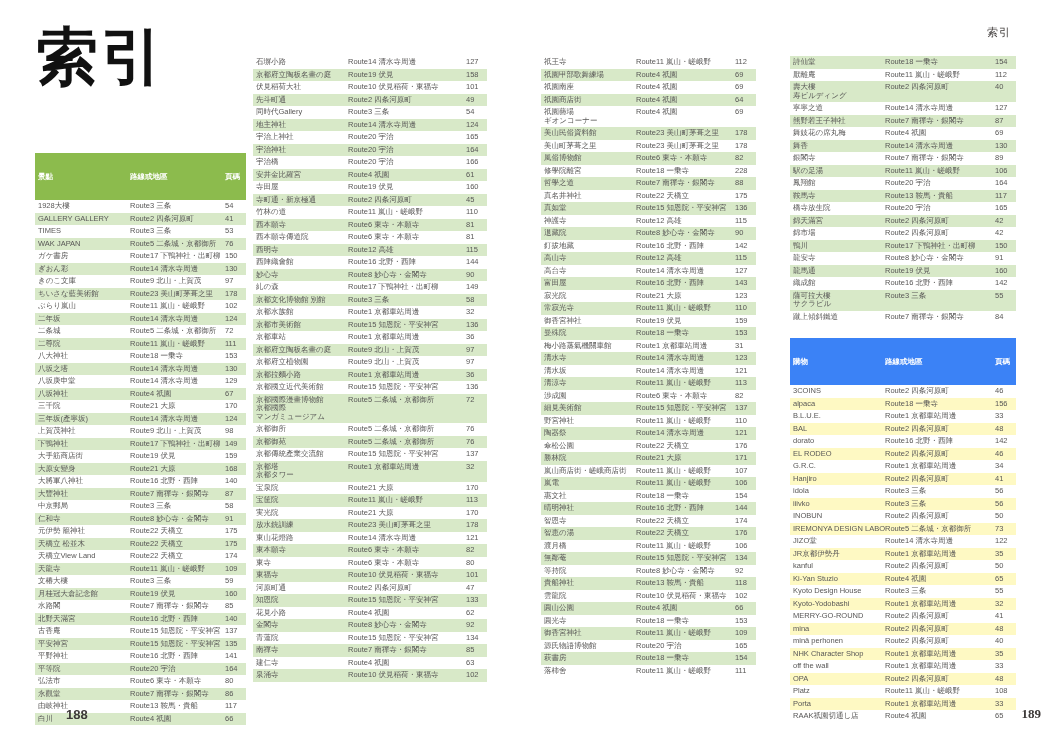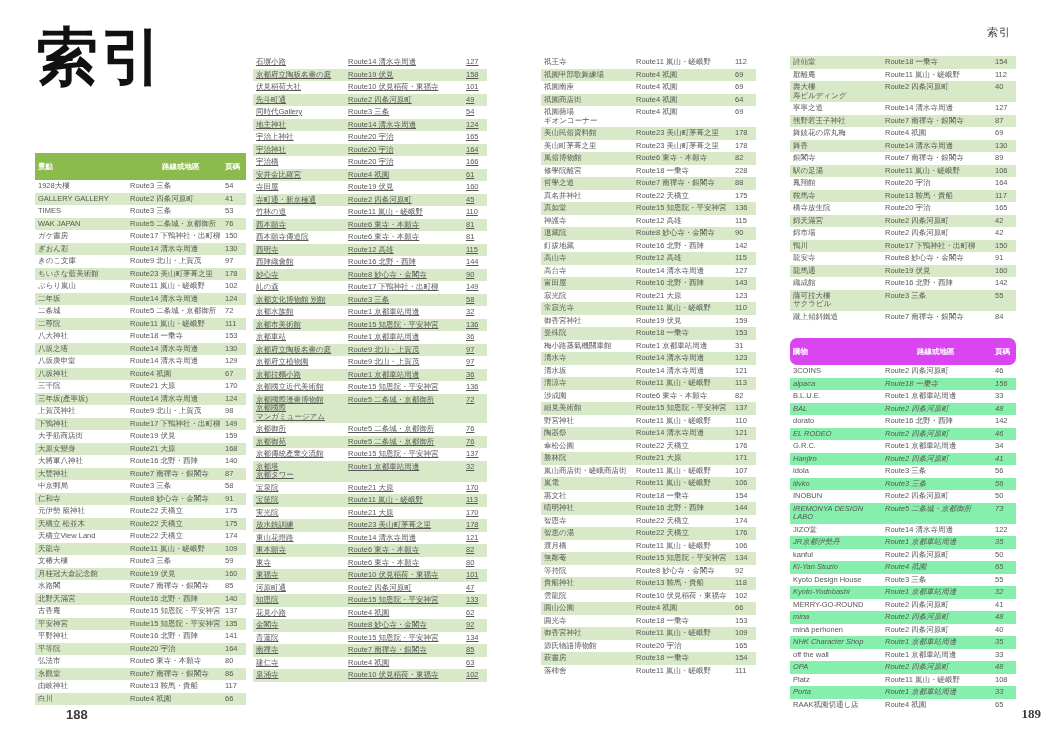--- a/index.html
+++ b/index.html
@@ -11,38 +11,38 @@
   .big-title{
     position:absolute;left:36px;top:26px;font-family:"Liberation Serif","DejaVu Serif",serif;
     font-size:62px;font-weight:bold;color:#111;letter-spacing:3px;line-height:1;
   }
   .corner-title{position:absolute;top:25px;right:46px;font-size:11px;color:#3e3a39;letter-spacing:1px;}
   .pagenum{position:absolute;bottom:28px;font-size:13px;font-weight:bold;color:#3e3a39;}
   .pagenum.left{left:18px;margin-left:48px;}
   .pagenum.right{right:16px;font-family:Liberation Serif, serif;}
   .col{position:absolute;}
   #col1{left:35px;top:153px;width:211px;}
-  #col2{left:253px;top:56px;width:234px;text-decoration:underline;}
+  #col2{left:253px;top:56px;width:234px;}
   #col3{left:541px;top:56px;width:215px;}
   #col4{left:790px;top:56px;width:226px;}
   .thead{
-    display:flex;align-items:center;padding:9px 3px;
+    display:flex;align-items:center;padding:19px 3px;
     font-size:7.5px;font-weight:bold;color:#ffffff;line-height:9px;
   }
   .thead.green{background:#8cbb4d;}
-  .thead.red{background:#d946ef;border-radius:7px;}
+  .thead.red{background:#3b82f6;}
   .thead .name{width:92px;}
-  .thead .route{flex:1;margin-left:32px;}
+  .thead .route{flex:1;}
   .thead .page{width:18px;}
   .row{display:flex;align-items:flex-start;padding:2px 3px;font-size:7.5px;line-height:8.5px;}
   .row .name{width:92px;white-space:pre-line;}
   .row .route{flex:1;white-space:nowrap;overflow:hidden;}
   .row .page{width:18px;}
   .shade-green{background:#d8e9c8;}
-  .shade-pink{background:#86efac;font-style:italic;}
+  .shade-pink{background:#fef9c3;}
   #shopping-block{margin-top:15px;}
 </style>
 </head>
 <body>
 
 <div class="big-title">索引</div>
 <div class="corner-title">索引</div>
 
 <div id="col1" class="col">
   <div class="thead green">

